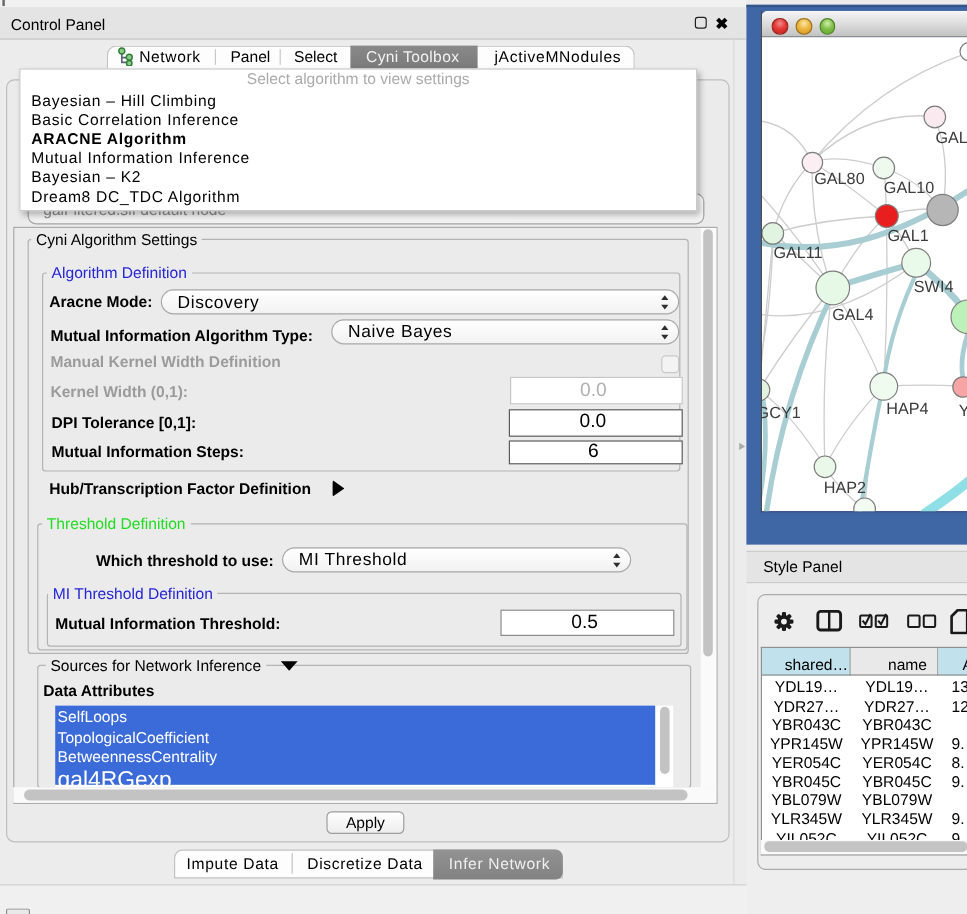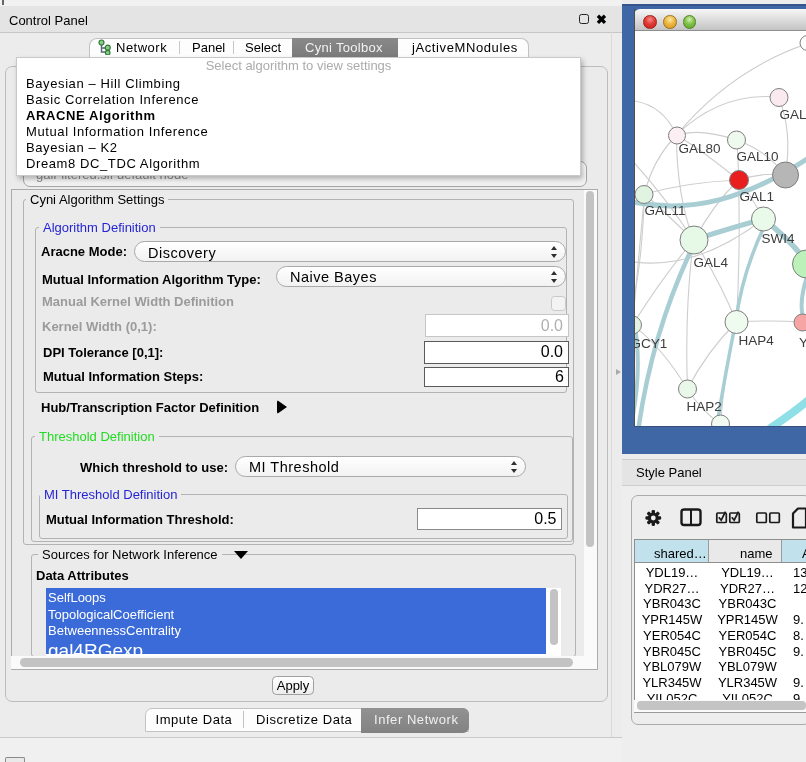--- a/index.html
+++ b/index.html
@@ -5,21 +5,21 @@
   html,body{margin:0;padding:0;}
   body{width:806px;height:762px;position:relative;overflow:hidden;
        font-family:"Liberation Sans",sans-serif;background:#eeeeee;}
   .abs{position:absolute;}
   .lbl{position:absolute;font-size:13px;color:#000;white-space:nowrap;}
   .bold{font-weight:bold;}
   .grey{color:#9b9b9b;}
   .pit{letter-spacing:0.6px;}
   .gbox{position:absolute;border:1px solid #b3b3b3;border-radius:3px;}
   .gtitle{position:absolute;background:#ebebeb;padding:0 4px;font-size:13px;white-space:nowrap;line-height:13px;}
-  .field{position:absolute;background:#fff;text-align:right;font-size:13px;}
+  .field{position:absolute;background:#fff;text-align:center;font-size:13px;}
   .combo{position:absolute;background:linear-gradient(#ffffff,#f2f2f2);border:1px solid #a9a9a9;
          border-radius:11px;font-size:14.5px;color:#000;}
   .combo .ctext{position:absolute;left:13px;top:2.5px;letter-spacing:0.5px;}
   .arrows{position:absolute;right:8px;top:4px;width:6px;height:12px;}
   .arrows:before{content:"";position:absolute;left:0;top:0;border-left:3px solid transparent;
       border-right:3px solid transparent;border-bottom:4.5px solid #2e2e2e;}
   .arrows:after{content:"";position:absolute;left:0;bottom:0px;border-left:3px solid transparent;
       border-right:3px solid transparent;border-top:4.5px solid #2e2e2e;}
 </style>
 </head>
@@ -139,21 +139,21 @@
 <div class="lbl" style="left:48px;top:623px;color:#fff;font-size:13px;">BetweennessCentrality</div>
 <div class="lbl" style="left:48px;top:639.5px;color:#fff;font-size:19px;">gal4RGexp</div>
 <div class="abs" style="left:549.5px;top:589px;width:8.5px;height:56px;background:#c3c3c3;border-radius:4.5px;"></div>
 
 <div class="abs" style="left:11px;top:655.5px;width:586px;height:13.5px;background:#fafafa;"></div>
 <div class="abs" style="left:20px;top:658px;width:553px;height:9px;background:#c3c3c3;border-radius:4.5px;"></div>
 
 <div class="abs" style="left:583.5px;top:189.5px;width:13.5px;height:466px;background:#fafafa;"></div>
 <div class="abs" style="left:585.5px;top:191px;width:8px;height:356px;background:#c3c3c3;border-radius:4px;"></div>
 
-<div class="abs" style="left:272px;top:676px;width:42px;height:19px;background:linear-gradient(#ffffff,#ededed);
+<div class="abs" style="left:272px;top:676px;width:65px;height:19px;background:linear-gradient(#ffffff,#ededed);
      border:1px solid #9f9f9f;border-radius:4.5px;box-sizing:border-box;text-align:center;
      font-size:13px;line-height:17px;">Apply</div>
 
 <div class="abs" style="left:145px;top:708px;width:324px;height:24px;background:#fdfdfd;
      border:1px solid #c2c2c2;border-radius:7px 7px 0 0;box-sizing:border-box;"></div>
 <div class="abs" style="left:242.5px;top:711px;width:1px;height:17px;background:#c2c2c2;"></div>
 <div class="lbl" style="left:155.5px;top:711.5px;letter-spacing:0.55px;">Impute Data</div>
 <div class="lbl" style="left:256px;top:711.5px;letter-spacing:0.55px;">Discretize Data</div>
 <div class="abs" style="left:361px;top:708px;width:107.5px;height:24.5px;background:linear-gradient(#929292,#828282);border-radius:0 6px 6px 0;"></div>
 <div class="lbl" style="left:374px;top:711.5px;color:#f0f0f0;letter-spacing:0.55px;">Infer Network</div>

